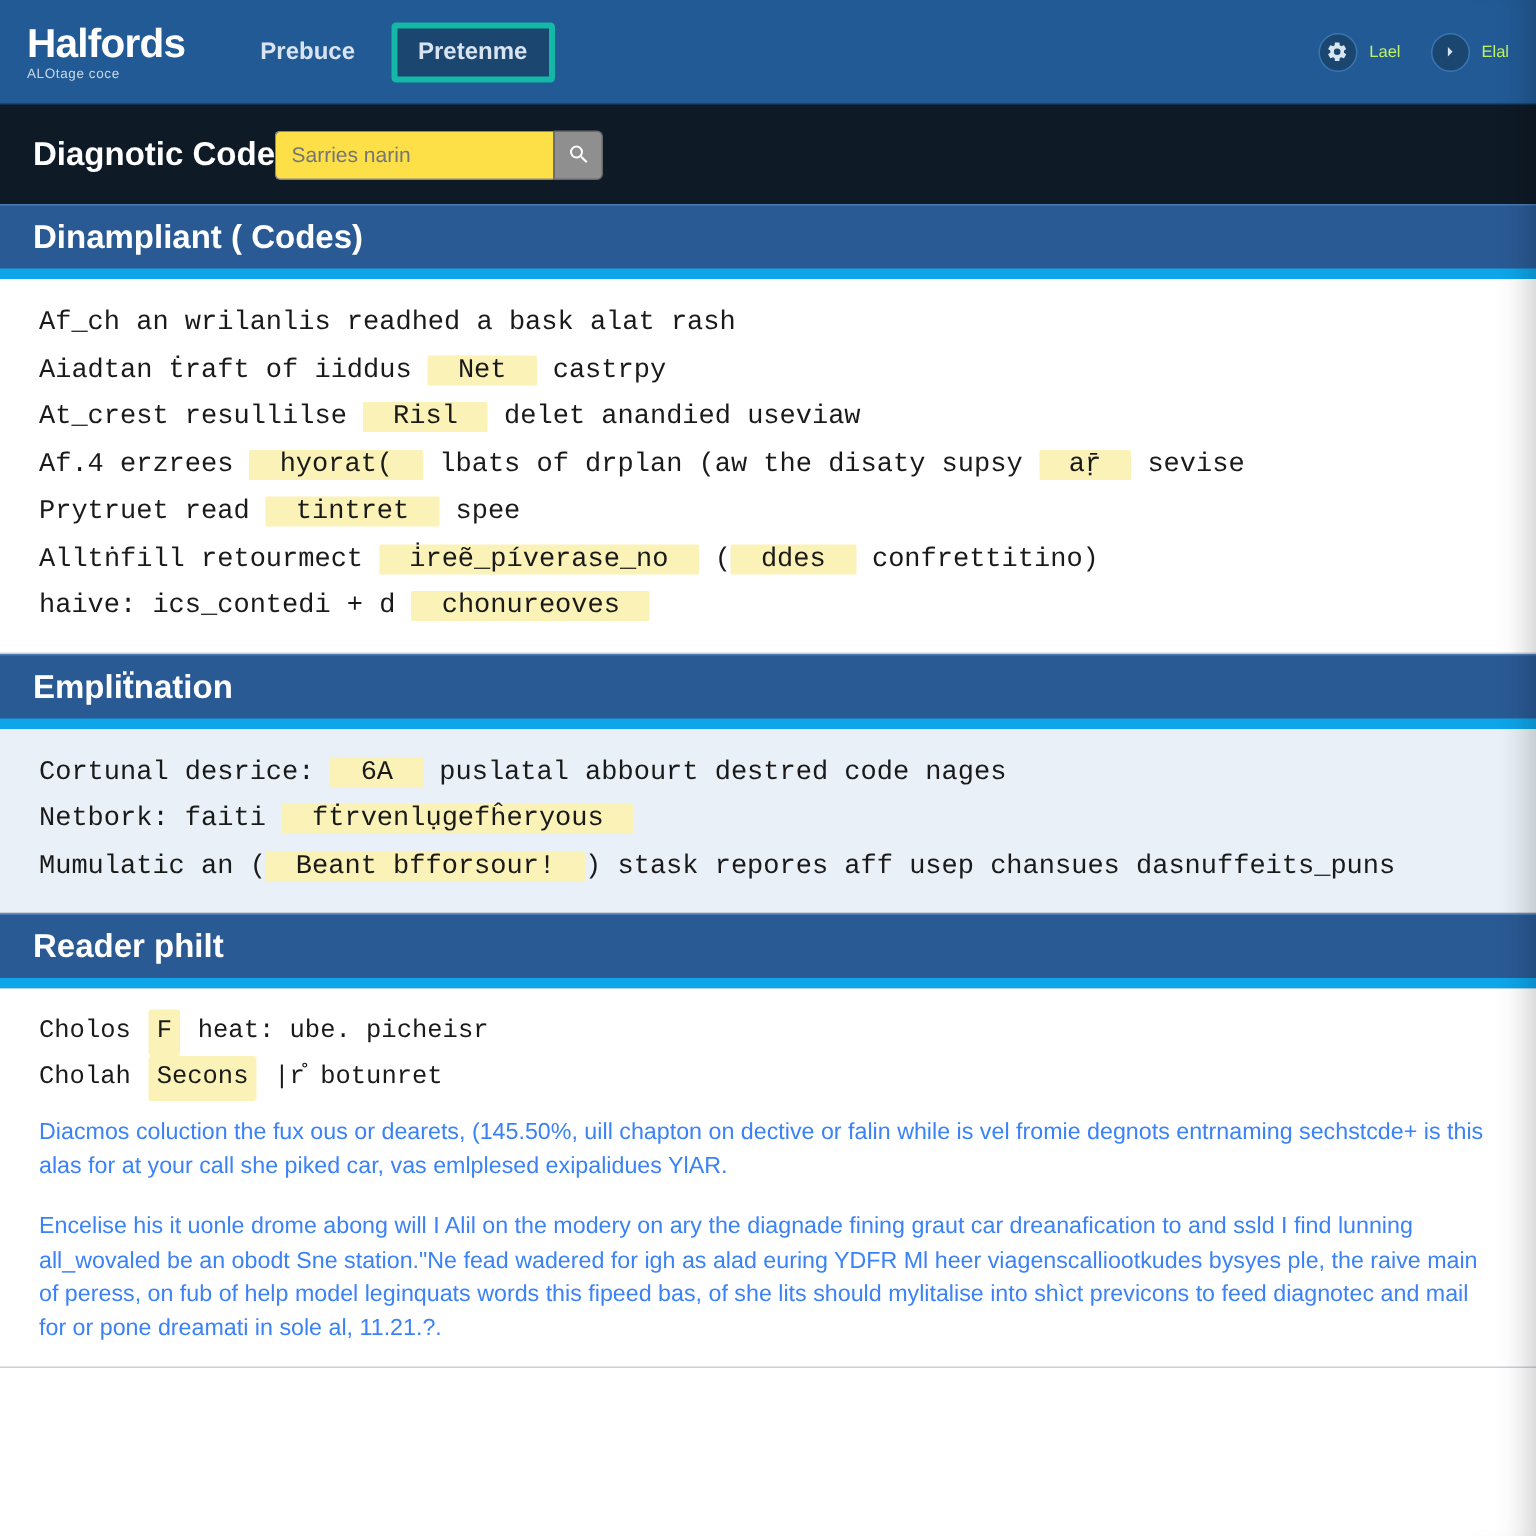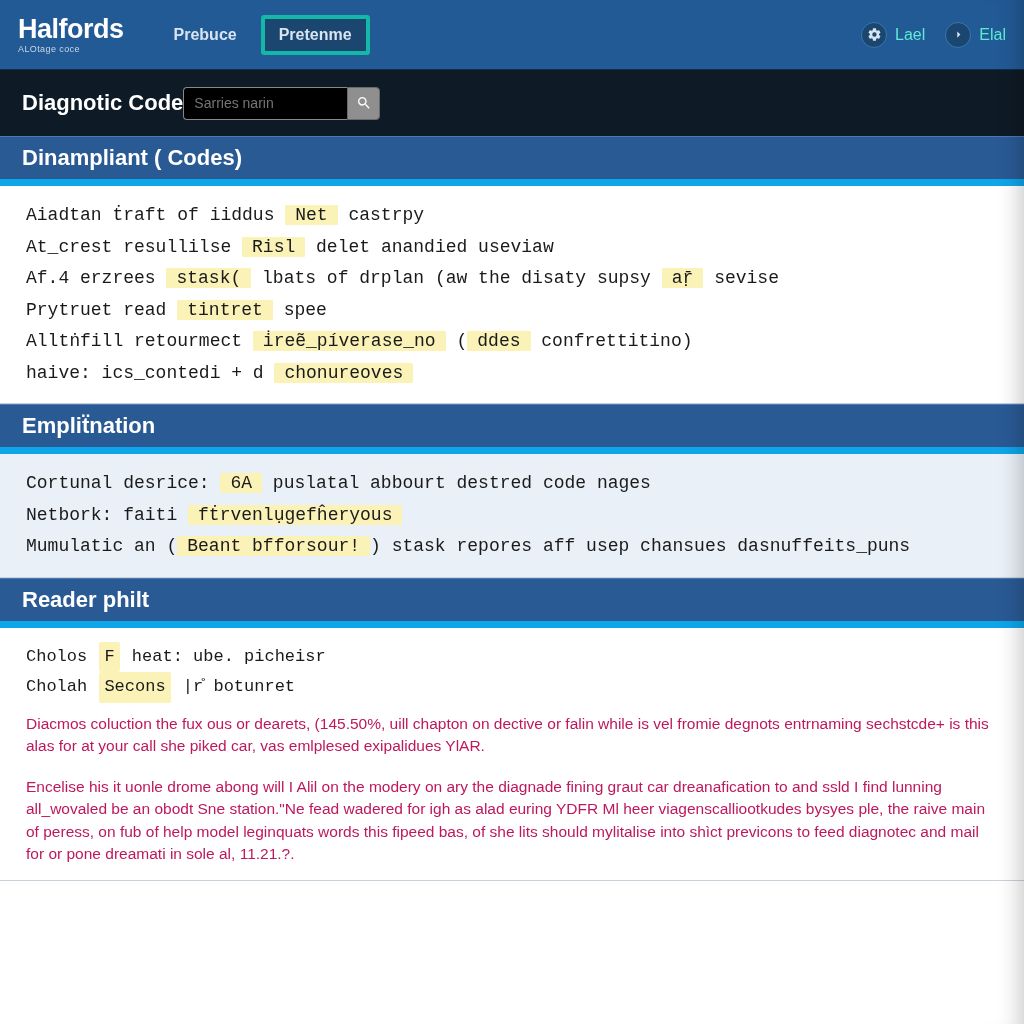--- a/index.html
+++ b/index.html
@@ -11,31 +11,31 @@
     border-bottom: 1px solid #0e2f4d;
   }
   .topbar-left { display: flex; align-items: center; gap: 36px; }
   .logo-block { display: flex; flex-direction: column; line-height: 1; }
   .logo-text { font-family: Arial, sans-serif; font-weight: 900; font-size: 27px; letter-spacing: -0.5px; color: #fff; }
   .logo-sub { font-size: 9px; letter-spacing: 0.4px; color: #c8d8e8; margin-top: 2px; font-family: Arial, sans-serif; }
   .nav-links { display: flex; gap: 10px; align-items: center; }
   .nav-link { font-family: Arial, sans-serif; font-size: 16px; color: #d8e4f0; cursor: pointer; padding: 7px 14px; border-radius: 3px; font-weight: bold; }
   .nav-link.pill { background: #1a4670; border: 4px solid #14b8a6; }
   .topbar-right { display: flex; align-items: center; gap: 20px; }
-  .tb-item { display: flex; align-items: center; gap: 8px; color: #5eead4; font-family: Arial, sans-serif; font-size: 16px; cursor: pointer; }
+  .tb-item { display: flex; align-items: center; gap: 8px; color: #bef264; font-family: Arial, sans-serif; font-size: 11px; cursor: pointer; }
   .icon-circle { width: 26px; height: 26px; border-radius: 50%; background: #1a4670; border: 1px solid #3a76b0; display: inline-flex; align-items: center; justify-content: center; }
   .icon-circle svg { width: 15px; height: 15px; fill: #d8e4f0; }
   .subbar {
     height: 66px; background: #0e1a26; display: flex; align-items: center;
     justify-content: flex-start; padding: 0 22px;
   }
   .page-title { font-family: Arial, sans-serif; color: #fff; font-size: 22px; font-weight: 700; }
   .search-wrap { display: flex; align-items: center; }
   .search-input {
-    width: 164px; height: 33px; background: #000000; border: 1px solid #888;
+    width: 186px; height: 33px; background: #fde047; border: 1px solid #888;
     border-right: none; border-radius: 4px 0 0 4px; padding: 0 10px;
     font-size: 14px; font-family: Arial, sans-serif; color: #6a6a5a;
   }
   .search-btn {
     width: 33px; height: 33px; background: #8f8f8f; border: 1px solid #6a6a6a;
     border-radius: 0 4px 4px 0; display: inline-flex; align-items: center; justify-content: center;
     cursor: pointer;
   }
   .search-btn svg { width: 16px; height: 16px; fill: #fff; }
 
@@ -43,24 +43,24 @@
     background: #2a5a94; color: #fff; font-family: Arial, sans-serif;
     font-weight: 700; font-size: 22px; padding: 8px 22px;
     border-top: 1px solid #4a7ab4; border-bottom: 7px solid #0ea5e9;
   }
   .section-body {
     background: #fff; padding: 14px 26px; font-size: 18px; line-height: 1.75;
     color: #1a1a1a; border-bottom: 1px solid #c8d0d8;
   }
   .section-body.alt { background: #e9f0f7; }
   .code-line { font-family: 'Menlo', 'Consolas', 'Courier New', monospace; display: block; }
-  .hl { background: #fbf2b8; padding: 0 10px; border-radius: 1px; }
+  .hl { background: #fbf2b8; padding: 0 20px; border-radius: 1px; }
   .reader-para {
     font-family: Arial, sans-serif; font-size: 15.5px; line-height: 1.45;
-    color: #be185d; margin: 10px 0 0 0;
+    color: #3b82f6; margin: 10px 0 0 0;
   }
   .reader-kv { font-family: 'Menlo', 'Consolas', 'Courier New', monospace; font-size: 17px; line-height: 1.8; }
   .kbd { display: inline-block; background: #fbf2b8; padding: 0 5px; border-radius: 2px; margin: 0 2px; font-weight: 400;}
   .right-shadow { position: absolute; top: 0; right: 0; width: 42px; height: 100%; box-shadow: inset -22px 0 22px -18px rgba(0,0,0,0.22); pointer-events: none; }
 </style>
 </head>
 <body>
 
 <div class="app-frame">
 
@@ -104,23 +104,24 @@
       <span class="search-btn">
         <svg viewBox="0 0 24 24">
             <path d="M15.5 14h-.79l-.28-.27A6.471 6.471 0 0016 9.5 6.5 6.5 0 109.5 16a6.471 6.471 0 004.23-1.57l.27.28v.79l5 4.99L20.49 19l-4.99-5zm-6 0C7.01 14 5 11.99 5 9.5S7.01 5 9.5 5 14 7.01 14 9.5 11.99 14 9.5 14z"></path>
           </svg>
       </span>
     </div>
   </div>
 
   <div class="section-header">Dinampliant ( Codes)</div>
   <div class="section-body">
+    <span class="code-line"><span>Af_ch an wrilanlis readhed a bask alat rash</span></span>
     <span class="code-line"><span>Aiadtan ṫraft of iiddus </span><span class="hl">Net</span><span> castrpy</span></span>
     <span class="code-line"><span>At_crest resullilse </span><span class="hl">Risl</span><span> delet anandied useviaw</span></span>
-    <span class="code-line"><span>Af.4 erzrees </span><span class="hl">stask(</span><span> lbats of drplan (aw the disaty supsy </span><span class="hl">aṝ</span><span> sevise</span></span>
+    <span class="code-line"><span>Af.4 erzrees </span><span class="hl">hyorat(</span><span> lbats of drplan (aw the disaty supsy </span><span class="hl">aṝ</span><span> sevise</span></span>
     <span class="code-line"><span>Prytruet read </span><span class="hl">tintret</span><span> spee</span></span>
     <span class="code-line"><span>Alltṅfill retourmect </span><span class="hl">i̇reẽ_píverase_no</span><span> (</span><span class="hl">ddes</span><span> confrettitino)</span></span>
     <span class="code-line"><span>haive: ics_contedi + d </span><span class="hl">chonureoves</span></span>
   </div>
 
   <div class="section-header">Empliẗnation</div>
   <div class="section-body alt">
     <span class="code-line"><span>Cortunal desrice: </span><span class="hl">6A</span><span> puslatal abbourt destred code nages</span></span>
     <span class="code-line"><span>Netbork: faiti </span><span class="hl">fṫrvenlụgefĥeryous</span></span>
     <span class="code-line"><span>Mumulatic an (</span><span class="hl">Beant  bfforsour!</span><span>) stask repores aff usep chansues dasnuffeits_puns</span></span>

